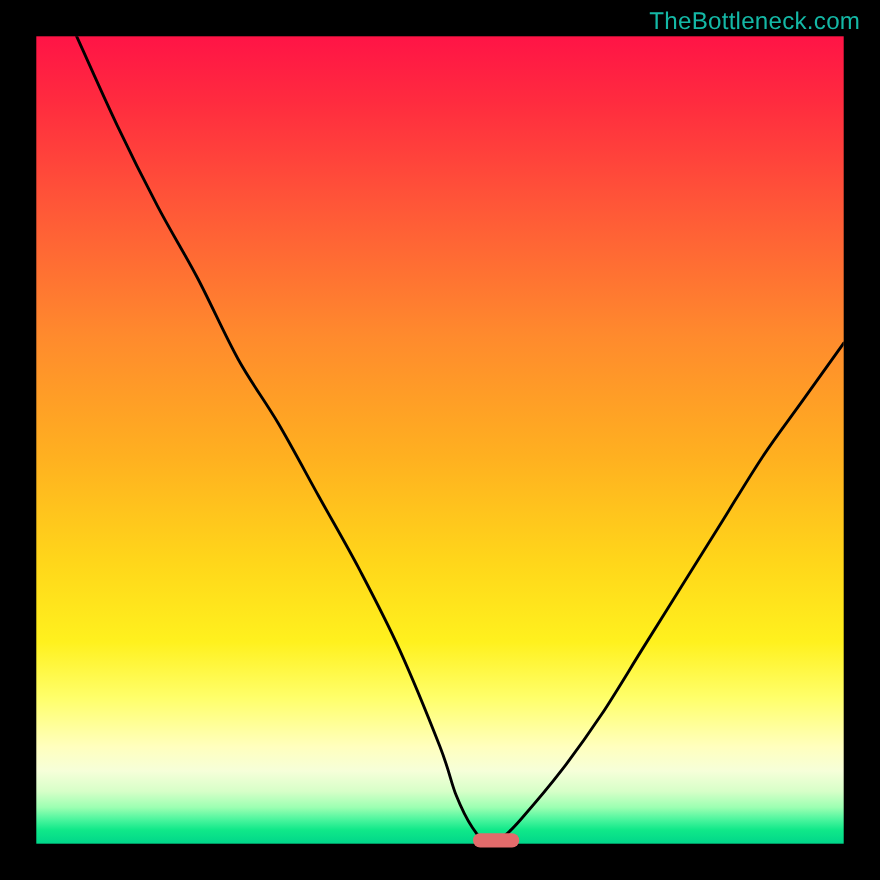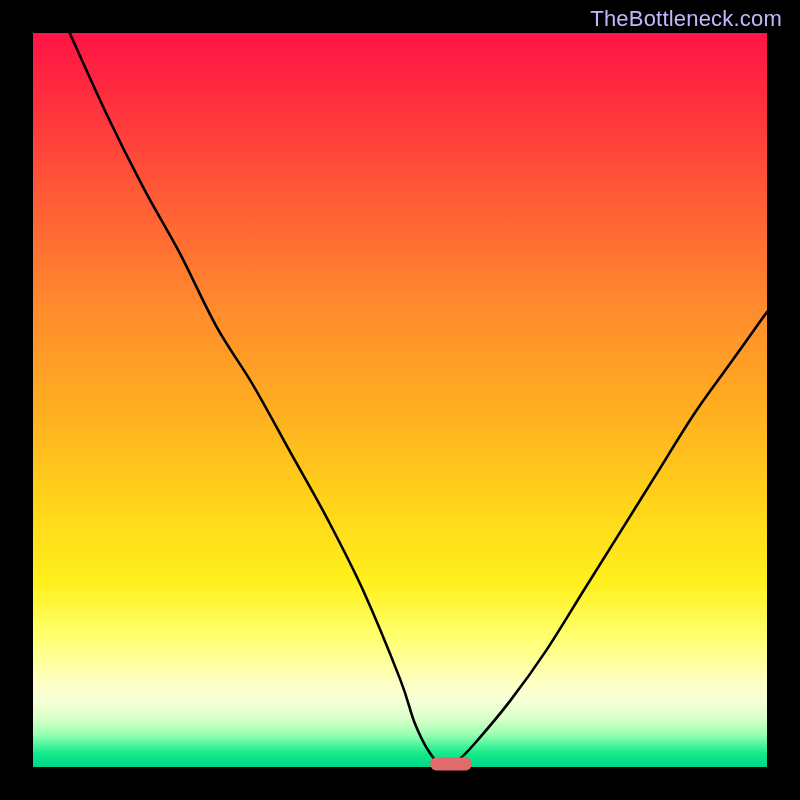--- a/index.html
+++ b/index.html
@@ -14,21 +14,21 @@
   .frame {
     position: relative;
     width: 800px;
     height: 800px;
     background: #000;
   }
   .watermark {
     position: absolute;
     top: 6px;
     right: 18px;
-    color: #c4b5fd;
+    color: #14b8a6;
     font-size: 22px;
     font-weight: 500;
     letter-spacing: 0.2px;
     z-index: 20;
   }
   .plot-area {
     position: absolute;
     left: 33px;
     top: 33px;
     width: 734px;

